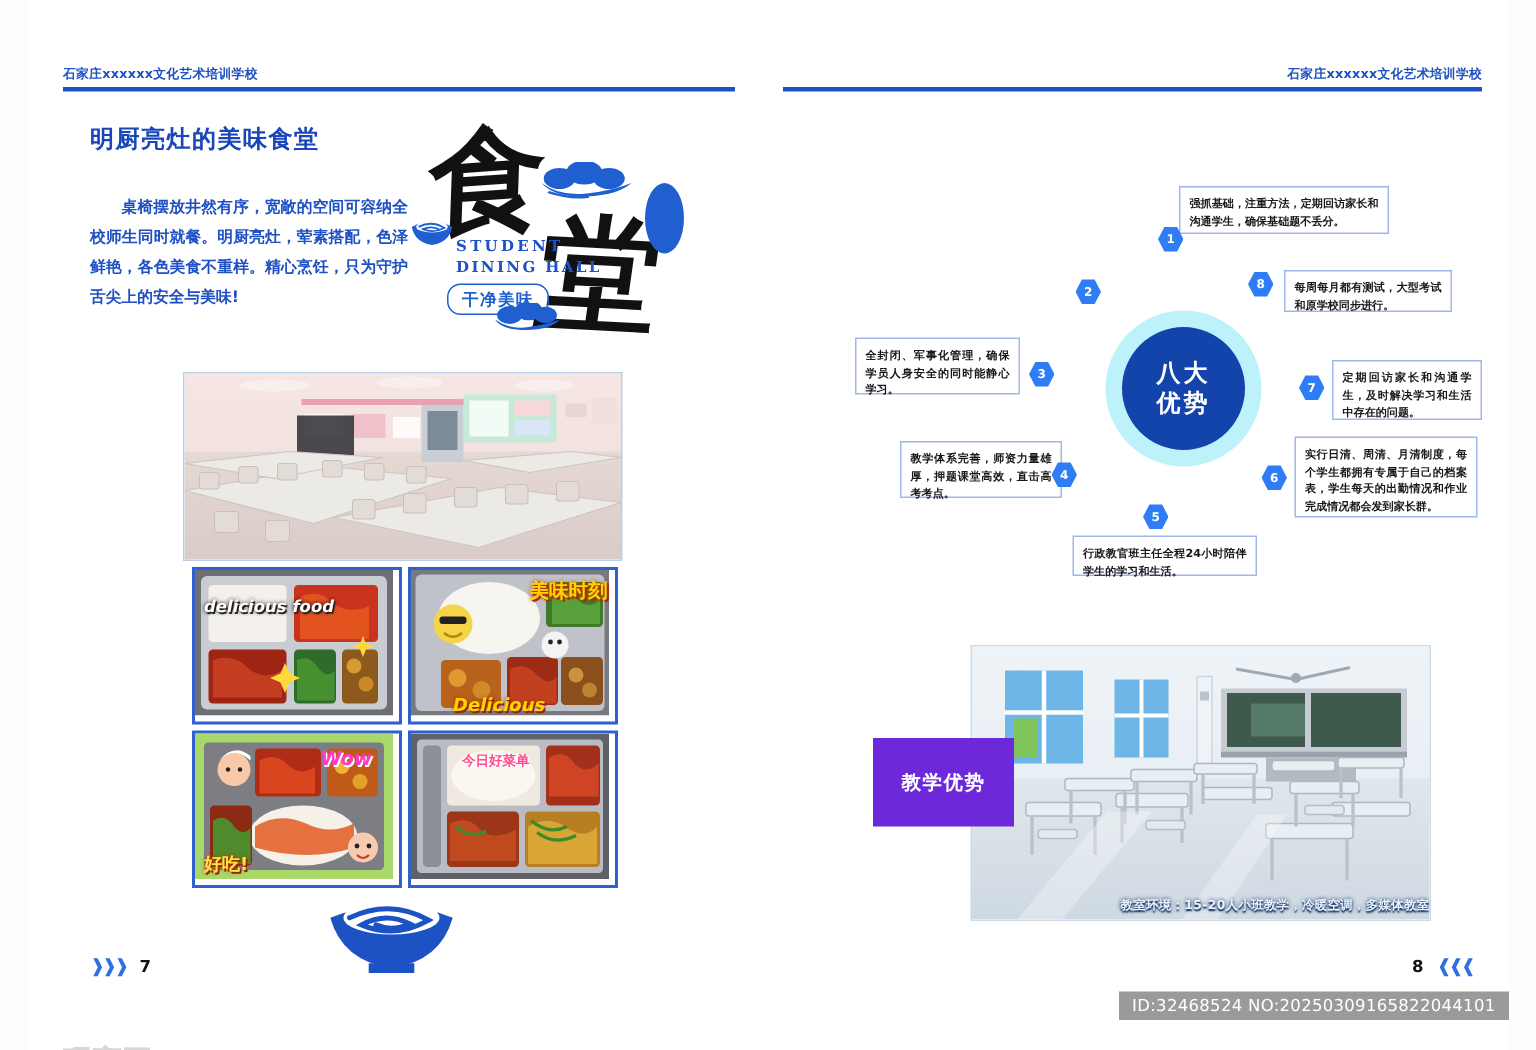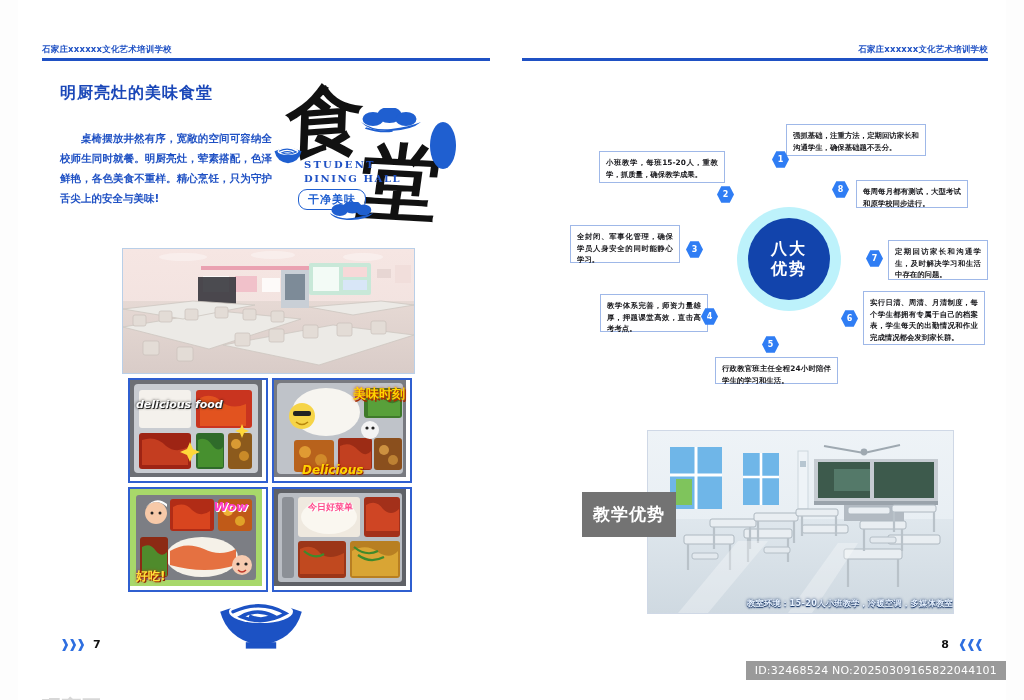--- a/index.html
+++ b/index.html
@@ -72,23 +72,23 @@
   .badge{position:absolute;width:17px;height:17px;background:#2f7df4;color:#fff;
          font-size:8px;font-weight:bold;display:flex;align-items:center;
          justify-content:center;
          clip-path:polygon(25% 2%,75% 2%,100% 50%,75% 98%,25% 98%,0% 50%);}
 
   
   .classroom{left:647px;top:430px;width:305px;height:182px;border:1px solid #cfd8e6;}
   .cap-strip{position:absolute;left:0;right:0;bottom:4px;text-align:right;
              font-size:8.2px;font-weight:bold;color:#e9f3ff;
              text-shadow:0 0 3px #0b2a5e,0 1px 1px #0b2a5e;letter-spacing:.3px;}
-  .tag-box{position:absolute;left:582px;top:492px;width:94px;height:45px;background:#737373;
+  .tag-box{position:absolute;left:582px;top:492px;width:94px;height:59px;background:#6d28d9;
            color:#fff;display:flex;align-items:center;justify-content:center;
-           font-size:17px;font-weight:bold;letter-spacing:1px;}
+           font-size:13px;font-weight:bold;letter-spacing:1px;}
 
   
   .pg{position:absolute;font-size:11px;font-weight:bold;color:#111;}
   .chev{color:#2f6fe0;font-size:12px;font-weight:bold;letter-spacing:-2px;}
   .wm{position:absolute;left:42px;top:695px;display:flex;align-items:flex-end;gap:24px;
       opacity:.55;}
   .wm-box{font-size:19px;font-weight:bold;color:#fff;-webkit-text-stroke:1.4px #b8b8b8;
           letter-spacing:1px;font-family:"DejaVu Sans","Liberation Sans",sans-serif;}
   .wm-url{font-size:17px;font-style:italic;font-weight:bold;color:#fff;
           -webkit-text-stroke:1.1px #bdbdbd;font-family:"DejaVu Serif","Liberation Serif",serif;}
@@ -328,21 +328,20 @@
 
   <div class="ring"></div>
   <div class="core">
     <span>八大</span>
     <span>优势</span>
   </div>
 
   <div class="adv-box" style="left:786px;top:124px;width:140px;height:32px;">强抓基础，注重方法，定期回访家长和沟通学生，确保基础题不丢分。</div>
   <div class="badge" style="left:772px;top:151px;">1</div>
 
-  <div class="adv-box" style="left:599px;top:151px;width:126px;height:32px;">小班教学，每班15-20人，重教学，抓质量，确保教学成果。</div>
   <div class="badge" style="left:717px;top:186px;">2</div>
 
   <div class="adv-box" style="left:570px;top:225px;width:110px;height:38px;">全封闭、军事化管理，确保学员人身安全的同时能静心学习。</div>
   <div class="badge" style="left:686px;top:241px;">3</div>
 
   <div class="adv-box" style="left:600px;top:294px;width:108px;height:38px;">教学体系完善，师资力量雄厚，押题课堂高效，直击高考考点。</div>
   <div class="badge" style="left:701px;top:308px;">4</div>
 
   <div class="adv-box" style="left:715px;top:357px;width:123px;height:27px;">行政教官班主任全程24小时陪伴学生的学习和生活。</div>
   <div class="badge" style="left:762px;top:336px;">5</div>

